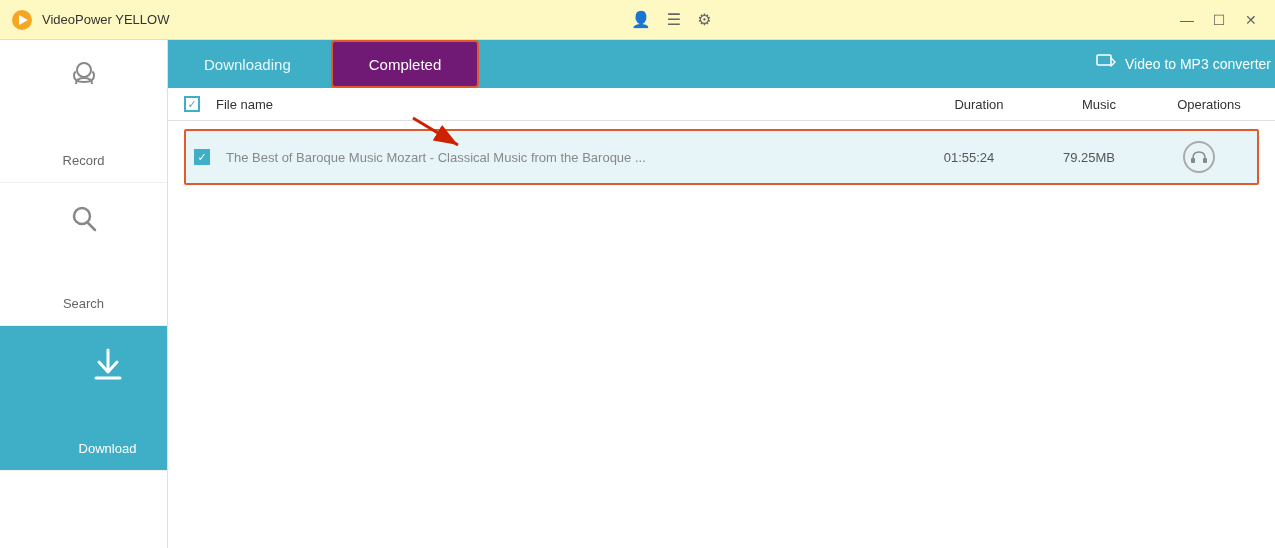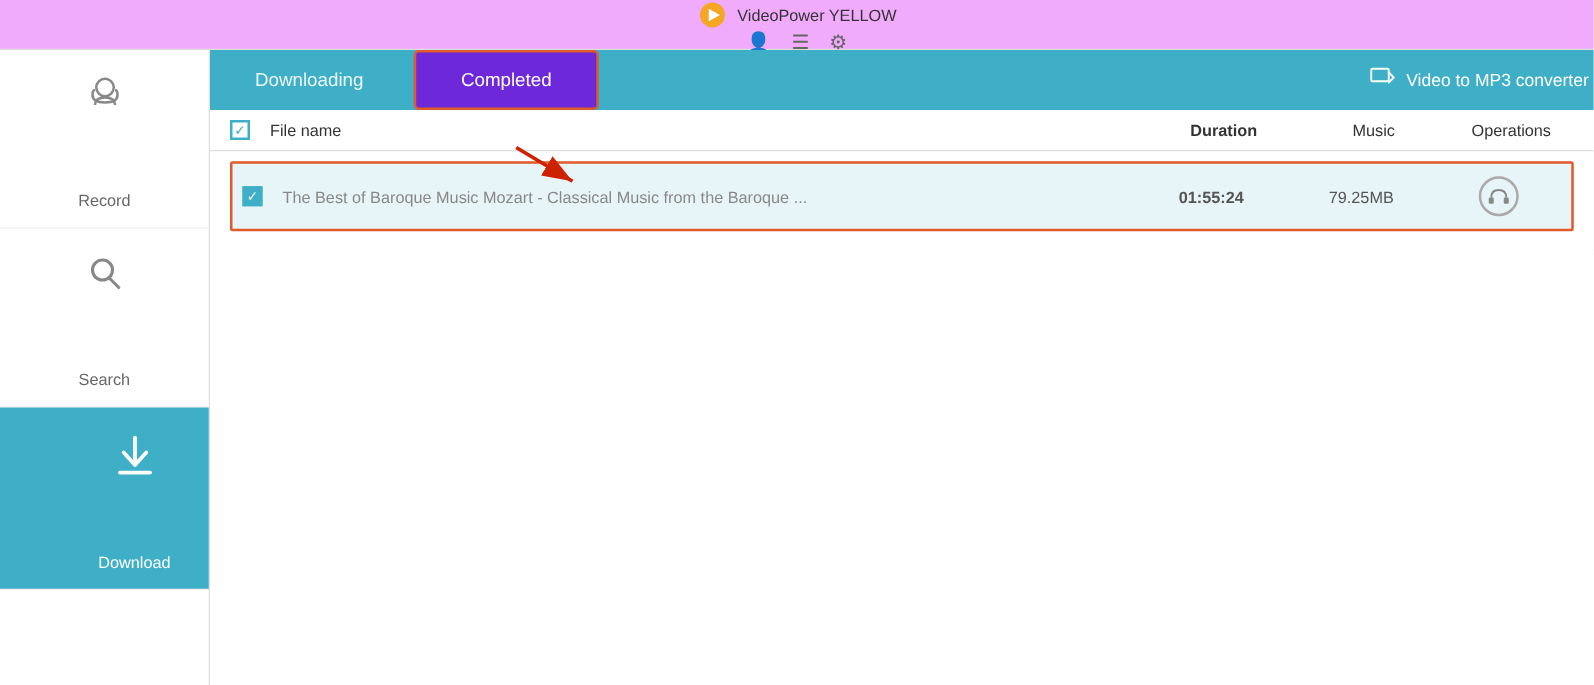--- a/index.html
+++ b/index.html
@@ -1,27 +1,26 @@
 <!DOCTYPE html>
 <html><head>
   <meta charset="utf-8">
   <style>
     * { margin: 0; padding: 0; box-sizing: border-box; }
     body { width: 1275px; height: 548px; font-family: 'Segoe UI', Arial, sans-serif; overflow: hidden; background: #f0f0f0; }
 
     
     .title-bar {
       height: 40px;
-      background: #f0abfc;
+      background: #fef9c3;
       display: flex;
       align-items: center;
       padding: 0 10px;
       justify-content: space-between;
       border-bottom: 1px solid #ddd;
-      flex-direction: column;
     }
     .title-bar-left { display: flex; align-items: center; gap: 8px; }
     .app-logo { width: 24px; height: 24px; }
     .app-title { font-size: 13px; color: #333; font-weight: 500; }
     .title-bar-controls { display: flex; gap: 4px; }
     .title-btn { width: 28px; height: 22px; border: none; background: transparent; cursor: pointer; font-size: 14px; color: #666; display: flex; align-items: center; justify-content: center; }
     .title-bar-icons { display: flex; gap: 16px; align-items: center; }
     .title-icon { font-size: 16px; color: #666; cursor: pointer; }
 
     
@@ -70,21 +69,21 @@
       padding: 0 36px;
       display: flex;
       align-items: center;
       justify-content: center;
       font-size: 15px;
       color: rgba(255,255,255,0.9);
       cursor: pointer;
       font-weight: 400;
     }
     .tab.active {
-      background: #6d28d9;
+      background: #701a75;
       border: 2px solid #e05a2b;
       border-radius: 4px;
       color: white;
       font-weight: 500;
       margin: 0 4px;
     }
     .tab-bar-right {
       margin-left: auto;
       display: flex;
       align-items: center;
@@ -102,21 +101,21 @@
       align-items: center;
       padding: 8px 16px;
       background: #fff;
       border-bottom: 1px solid #e0e0e0;
       font-size: 13px;
       color: #333;
       font-weight: 500;
     }
     .col-check { width: 32px; }
     .col-filename { flex: 1; }
-    .col-duration { width: 120px; text-align: center; font-weight: bold; }
+    .col-duration { width: 120px; text-align: center; }
     .col-size { width: 120px; text-align: center; }
     .col-ops { width: 100px; text-align: center; }
 
     
     .table-body { padding: 8px 16px; position: relative; }
     .table-row {
       display: flex;
       align-items: center;
       padding: 10px 8px;
       border: 2px solid #e05a2b;

